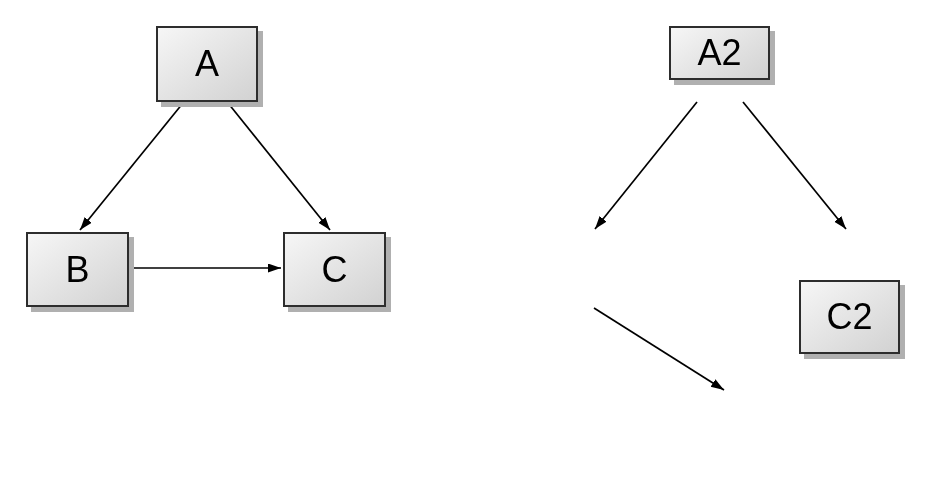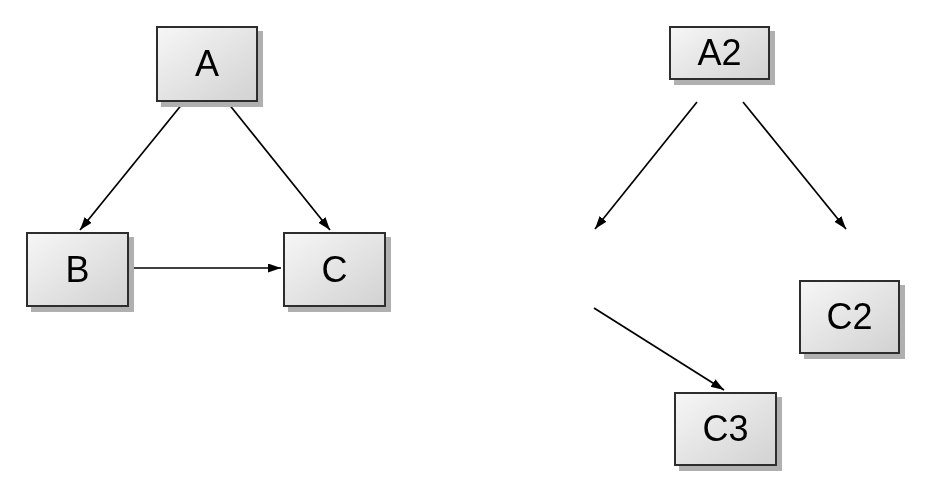--- a/index.html
+++ b/index.html
@@ -67,16 +67,13 @@
     </div>
     <div class="node" style="left: 283px; top: 232px; width: 103px; height: 75px;">
       <span class="node-label">C</span>
     </div>
     <div class="node" style="left: 669px; top: 26px; width: 101px; height: 54px;">
       <span class="node-label">A2</span>
     </div>
     <div class="node" style="left: 799px; top: 232px; width: 101px; height: 74px; margin-top: 48px;">
       <span class="node-label">C2</span>
     </div>
-    <div class="node" style="left: 674px; top: 392px; width: 103px; height: 74px;">
-      <span class="node-label">C3</span>
-    </div>
   </div>
 
 </body></html>

